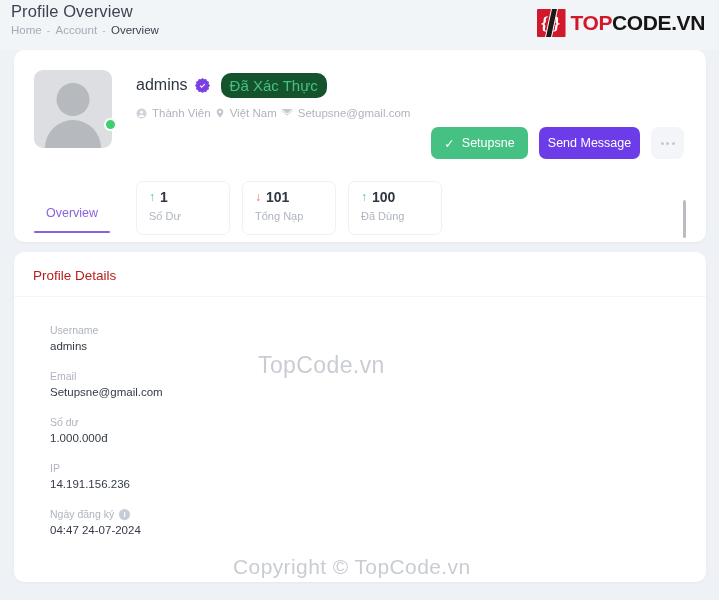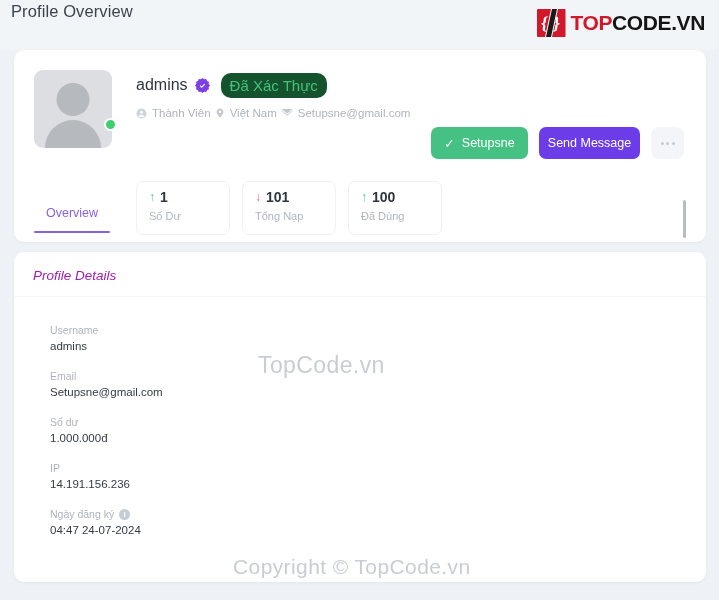--- a/index.html
+++ b/index.html
@@ -148,21 +148,21 @@
     height: 2.5px; background: #8a62e0; border-radius: 2px;
   }
   .tab-scrollbar {
     position: absolute; right: 20px; top: 150px; width: 3px; height: 38px;
     background: #b9bcc1; border-radius: 2px;
   }
 
   
   .details-title {
     position: absolute; left: 19px; top: 16px;
-    font-size: 13.5px; color: #a21caf; font-style: italic;
+    font-size: 13.5px; color: #b91c1c;
   }
   .details-divider {
     position: absolute; left: 0; right: 0; top: 44px; height: 1px; background: #f4f5f8;
   }
   .fields { position: absolute; left: 36px; top: 72px; }
   .field { margin-bottom: 18px; }
   .field-label {
     font-size: 10.5px; color: #aeb4be; margin-bottom: 4px;
     display: flex; align-items: center; gap: 5px;
   }
@@ -180,20 +180,23 @@
   }
   #wm-center { left: 258px; top: 352px; font-size: 23px; letter-spacing: .4px; }
   #wm-bottom { left: 233px; top: 555px; font-size: 21px; letter-spacing: .4px; }
 </style>
 </head>
 <body>
 
 <div class="page-head">
   <div class="page-title">Profile Overview</div>
 
+  <div class="crumbs">
+    <a href="#">Home</a><span class="sep">-</span><a href="#">Account</a><span class="sep">-</span><span class="cur">Overview</span>
+  </div>
 
   <div class="logo">
     <div class="logo-mark">
       <span>{/}</span>
     </div>
     <div class="logo-text">
       <span class="t1">TOP</span><span class="t2">CODE.VN</span>
     </div>
   </div>
 </div>

